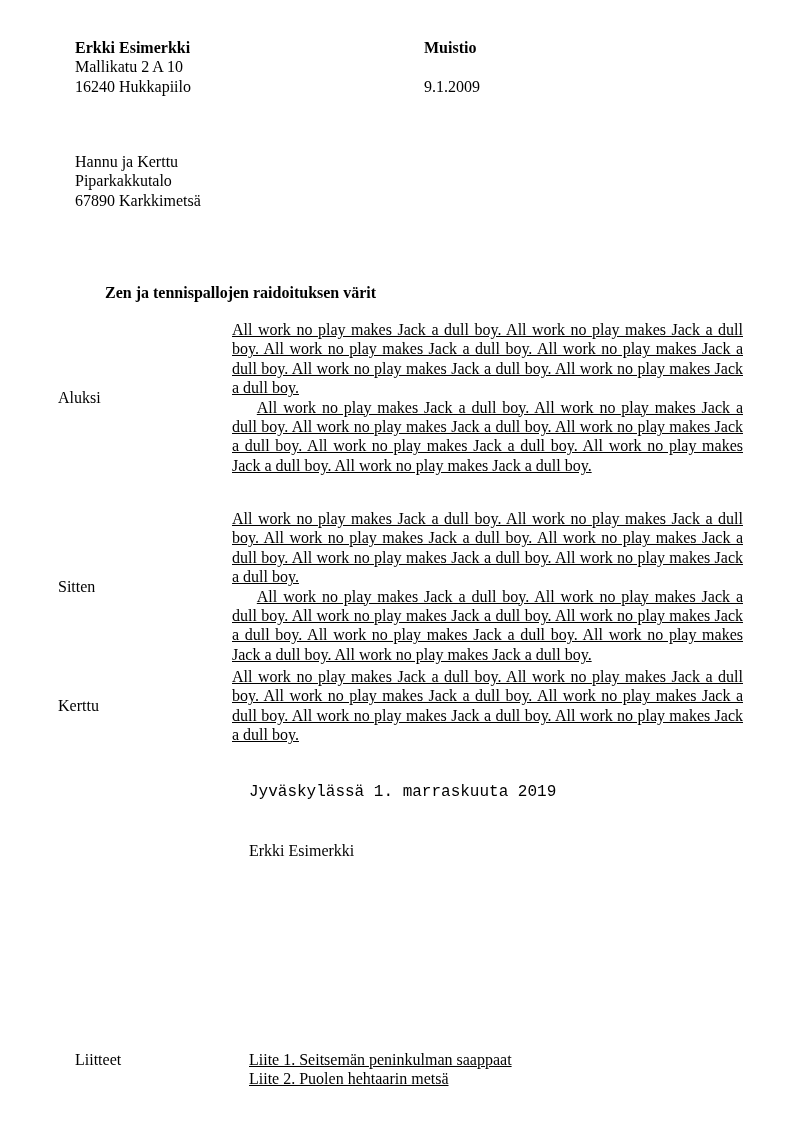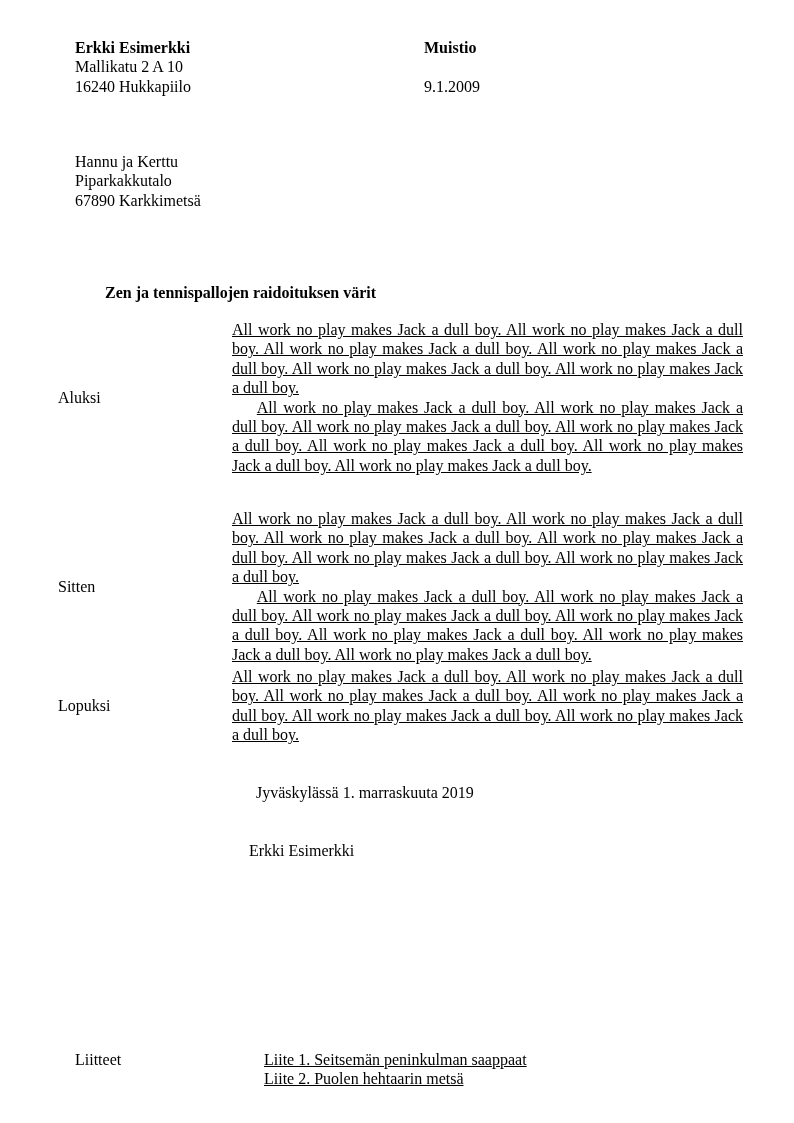--- a/index.html
+++ b/index.html
@@ -30,24 +30,24 @@
   .title-block { left: 75px; top: 283px; width: 685px; margin-left: 30px; }
 
   .section { left: 58px; width: 685px; display: flex; align-items: center; }
   .sec-aluksi  { top: 320px; }
   .sec-sitten  { top: 493px; margin-top: 16px; }
   .sec-lopuksi { top: 667px; }
   .label-col { flex: 0 0 174px; width: 174px; }
   .body-col  { flex: 1 1 auto; width: 511px; text-align: justify; text-decoration: underline; }
   .para-indent { text-indent: 1.55em; }
 
-  .placedate-block { left: 256px; top: 783px; width: 511px; }
+  .placedate-block { left: 249px; top: 783px; width: 511px; font-family: Liberation Mono, monospace; }
   .signature-block { left: 249px; top: 841px; width: 511px; }
 
-  .attachments-block { left: 75px; width: 685px; top: 1050px; display: flex; align-items: flex-start; gap: 6px; }
+  .attachments-block { left: 75px; width: 685px; top: 1050px; display: flex; align-items: flex-start; }
 </style>
 </head>
 <body>
 
 <div class="page">
 
   <div class="abs header-block">
     <div class="sender-col">
       <div class="bold">Erkki Esimerkki</div>
       <div>Mallikatu 2 A 10</div>
@@ -79,31 +79,31 @@
 
   <div class="abs section sec-sitten">
     <div class="label-col">Sitten</div>
     <div class="body-col">
       <p>All work no play makes Jack a dull boy. All work no play makes Jack a dull boy. All work no play makes Jack a dull boy. All work no play makes Jack a dull boy. All work no play makes Jack a dull boy. All work no play makes Jack a dull boy.</p>
       <p class="para-indent">All work no play makes Jack a dull boy. All work no play makes Jack a dull boy. All work no play makes Jack a dull boy. All work no play makes Jack a dull boy. All work no play makes Jack a dull boy. All work no play makes Jack a dull boy. All work no play makes Jack a dull boy.</p>
     </div>
   </div>
 
   <div class="abs section sec-lopuksi">
-    <div class="label-col">Lopuksi</div>
+    <div class="label-col">Kerttu</div>
     <div class="body-col">
       <p>All work no play makes Jack a dull boy. All work no play makes Jack a dull boy. All work no play makes Jack a dull boy. All work no play makes Jack a dull boy. All work no play makes Jack a dull boy. All work no play makes Jack a dull boy.</p>
     </div>
   </div>
 
   <div class="abs placedate-block">Jyväskylässä 1. marraskuuta 2019</div>
 
   <div class="abs signature-block">Erkki Esimerkki</div>
 
   <div class="abs attachments-block">
     <div class="label-col">Liitteet</div>
-    <div class="body-col" style="text-align:left;margin-left:9px;">
+    <div class="body-col" style="text-align:left;">
       <div>Liite 1. Seitsemän peninkulman saappaat</div>
       <div>Liite 2. Puolen hehtaarin metsä</div>
     </div>
   </div>
 
 </div>
 
 </body></html>

